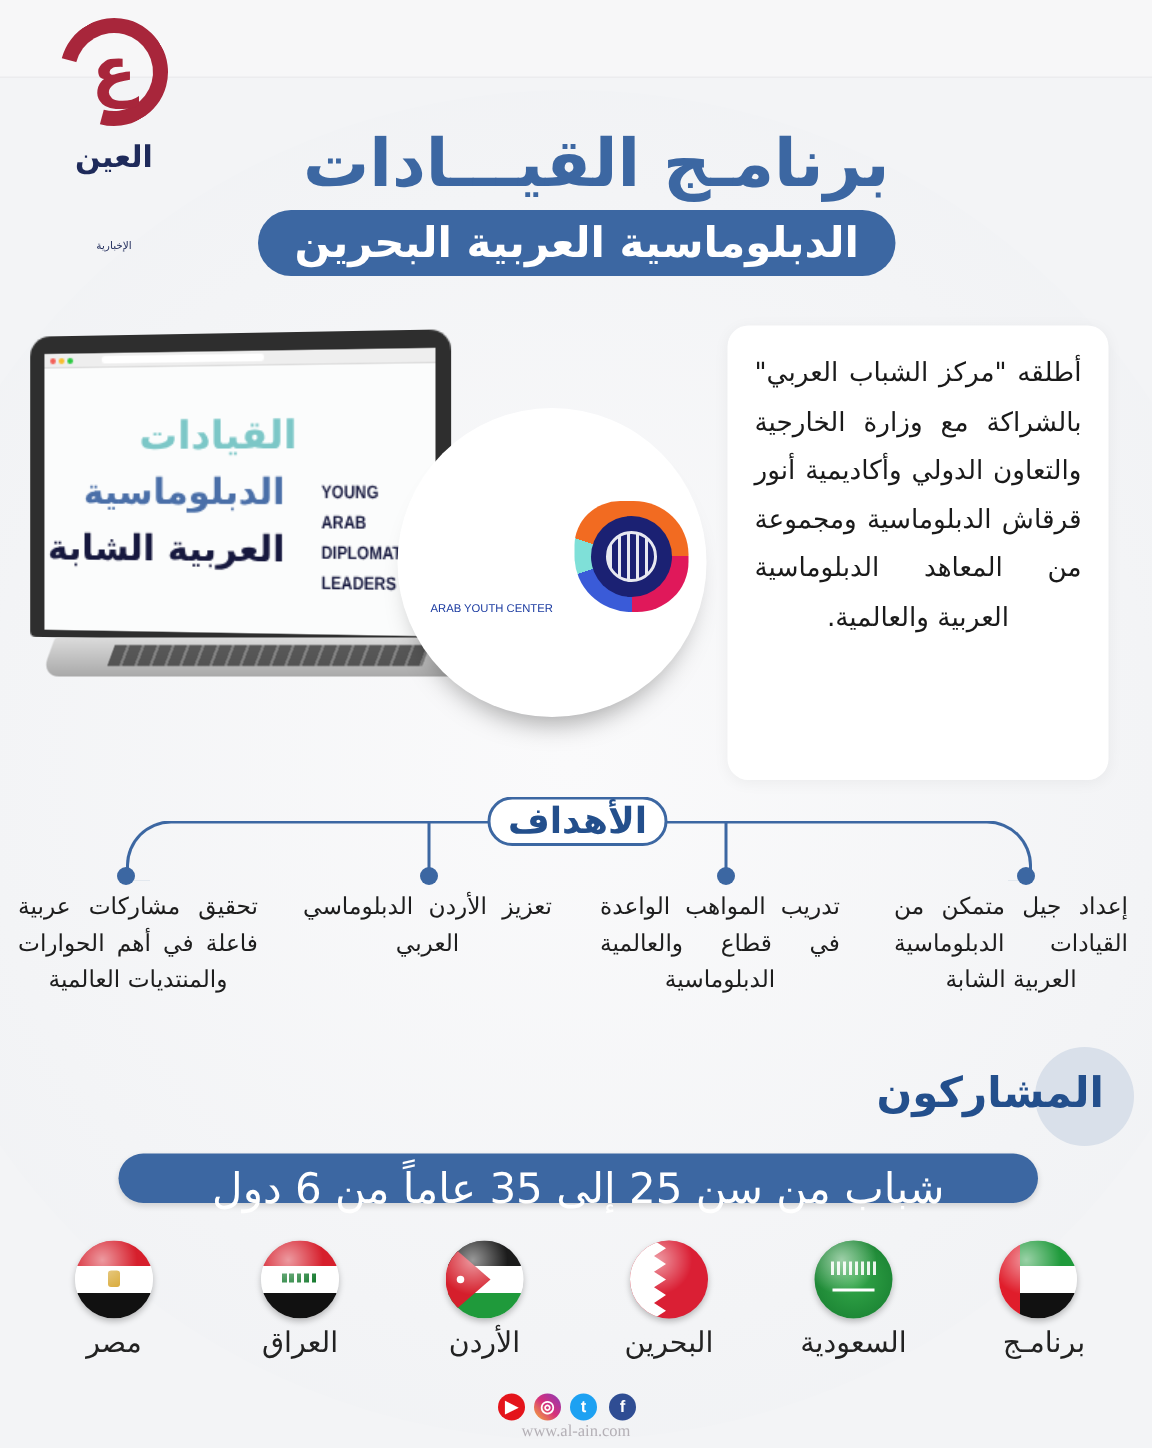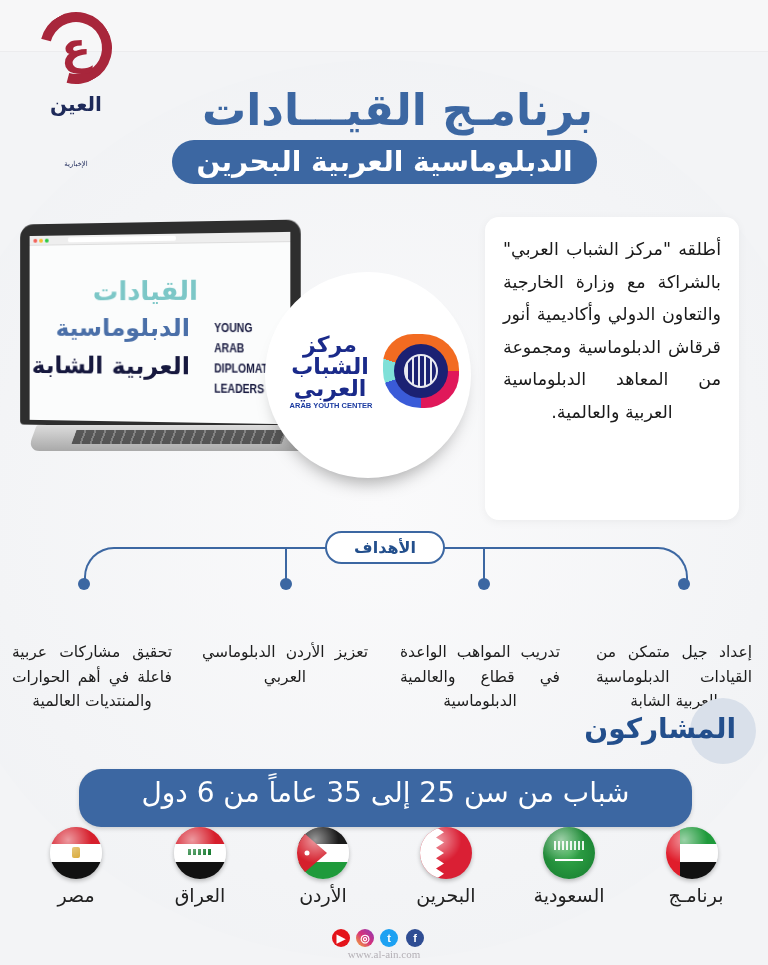--- a/index.html
+++ b/index.html
@@ -35,40 +35,40 @@
   .scr-ar1 { position:absolute; right:90px; top:42px; font-size:26px; color:#7cc7c7; font-weight:bold; direction:rtl; letter-spacing:2px; }
   .scr-ar2 { position:absolute; right:98px; top:80px; font-size:24px; color:#4a6fa8; font-weight:bold; direction:rtl; letter-spacing:1px; }
   .scr-ar3 { position:absolute; right:98px; top:118px; font-size:24px; color:#16183e; font-weight:bold; direction:rtl; letter-spacing:1px; }
   .scr-en { position:absolute; left:188px; top:84px; width:80px; font-family:"Liberation Sans", sans-serif; font-size:12px; font-weight:bold; color:#17193f; line-height:20px; transform:scaleX(0.85); transform-origin:left; }
   .base { position:absolute; left:18px; top:205px; width:300px; height:26px; background:linear-gradient(#dcdcdc,#a9a9a9); border-radius:2px 2px 12px 12px; transform:skewX(-20deg); }
   .keys { position:absolute; left:60px; top:210px; width:210px; height:14px; background:repeating-linear-gradient(90deg,#3a3a3a 0 8px,#707070 8px 10px); transform:skewX(-20deg); opacity:.8; }
 
   
   .ayc-circle { position:absolute; left:265px; top:272px; width:206px; height:206px; border-radius:50%; background:#fff; box-shadow:0 14px 18px -10px rgba(0,0,0,.35); }
   .ayc-ar { position:absolute; left:26px; top:62px; width:78px; font-size:22px; font-weight:bold; color:#1a2a8a; line-height:22px; text-align:center; direction:rtl; }
-  .ayc-en { position:absolute; left:22px; top:129px; width:88px; font-family:"Liberation Sans", sans-serif; font-size:7.5px; font-weight:bold; color:#1a3aa0; text-align:center; }
+  .ayc-en { position:absolute; left:22px; top:129px; width:88px; font-family:"Liberation Sans", sans-serif; font-size:7.5px; font-weight:normal; color:#1a3aa0; text-align:left; }
   .ayc-emblem { position:absolute; left:118px; top:62px; width:76px; height:74px; border-radius:40% 48% 45% 50%; background:conic-gradient(#f26b21 0 25%, #e0185a 25% 50%, #3a5bd8 50% 70%, #7fe0d8 70% 80%, #f26b21 80% 100%); }
   .ayc-inner { position:absolute; left:11px; top:10px; width:54px; height:54px; border-radius:50%; background:#1b2173; }
   .ayc-kufic { position:absolute; left:10px; top:10px; width:34px; height:34px; border-radius:50%; border:2px solid #fff; background:repeating-linear-gradient(90deg,#fff 0 2px,transparent 2px 6px); opacity:.9; }
 
   
   .intro { position:absolute; left:485px; top:217px; width:254px; height:303px; background:#fff; border-radius:14px; box-shadow:0 2px 10px rgba(0,0,0,.05); padding:16px 18px 0 18px; }
   .intro-text { font-size:17.5px; line-height:32.5px; color:#1a1a1a; direction:rtl; text-align:justify; text-align-last:center; }
 
   
   .goals-line { position:absolute; left:84px; top:547px; width:604px; height:40px; border-top:2px solid #3c67a2; border-radius:30px 30px 0 0; border-left:2px solid #3c67a2; border-right:2px solid #3c67a2; border-bottom:none; }
   .goal-stem { position:absolute; top:548px; width:2px; height:32px; background:#3c67a2; }
   .goal-dot { position:absolute; width:12px; height:12px; border-radius:50%; background:#3c67a2; }
-  .goals-pill { position:absolute; left:325px; top:531px; width:120px; height:33px; border-radius:17px; background:#fff; border:2px solid #3c67a2; color:#234f8c; font-size:16px; font-weight:bold; text-align:center; line-height:29px; direction:rtl; }
-  .goal-text { position:absolute; top:592px; font-size:15.5px; line-height:24.5px; color:#1d1d1d; direction:rtl; text-align:justify; text-align-last:center;margin-top:48px; }
+  .goals-pill { position:absolute; left:325px; top:531px; width:120px; height:33px; border-radius:17px; background:#fff; border:2px solid #3c67a2; color:#234f8c; font-size:24px; font-weight:bold; text-align:center; line-height:29px; direction:rtl; }
+  .goal-text { position:absolute; top:592px; font-size:15.5px; line-height:24.5px; color:#1d1d1d; direction:rtl; text-align:justify; text-align-last:center; }
 
   
   .part-circle { position:absolute; left:690px; top:698px; width:66px; height:66px; border-radius:50%; background:#d9e0ea; }
   .part-title { position:absolute; right:32px; top:712px; font-size:28px; font-weight:bold; color:#234f8c; direction:rtl; }
-  .part-pill { position:absolute; left:79px; top:769px; width:613px; height:58px; border-radius:22px; background:#3c67a2; color:#fff; font-size:28px; text-align:center; line-height:47px; direction:rtl; box-shadow:0 2px 4px rgba(0,0,0,.15); }
+  .part-pill { position:absolute; left:79px; top:769px; width:613px; height:33px; border-radius:22px; background:#3c67a2; color:#fff; font-size:28px; text-align:center; line-height:47px; direction:rtl; box-shadow:0 2px 4px rgba(0,0,0,.15); }
 
   
   .flag { position:absolute; top:827px; width:52px; height:52px; border-radius:50%; overflow:hidden; box-shadow:0 2px 4px rgba(0,0,0,.25); }
   .flag::after { content:""; position:absolute; inset:0; border-radius:50%; background:radial-gradient(circle at 35% 25%, rgba(255,255,255,.55) 0%, rgba(255,255,255,0) 45%); }
   .flag-label { position:absolute; top:884px; width:110px; text-align:center; font-size:19px; color:#222; direction:rtl; }
 
   .stripe3 { display:flex; flex-direction:column; width:100%; height:100%; }
   .stripe3 div { flex:1; }
 
   
@@ -108,21 +108,20 @@
         <div>DIPLOMATIC</div>
         <div>LEADERS</div>
       </div>
     </div>
   </div>
   <div class="base"></div>
   <div class="keys"></div>
 </div>
 
 <div class="ayc-circle">
-  <div class="ayc-ar">مركز الشباب العربي</div>
   <div class="ayc-en">ARAB YOUTH CENTER</div>
   <div class="ayc-emblem">
     <div class="ayc-inner">
       <div class="ayc-kufic"></div>
     </div>
   </div>
 </div>
 
 <div class="intro">
   <p class="intro-text">أطلقه "مركز الشباب العربي" بالشراكة مع وزارة الخارجية والتعاون الدولي وأكاديمية أنور قرقاش الدبلوماسية ومجموعة من المعاهد الدبلوماسية العربية والعالمية.</p>

